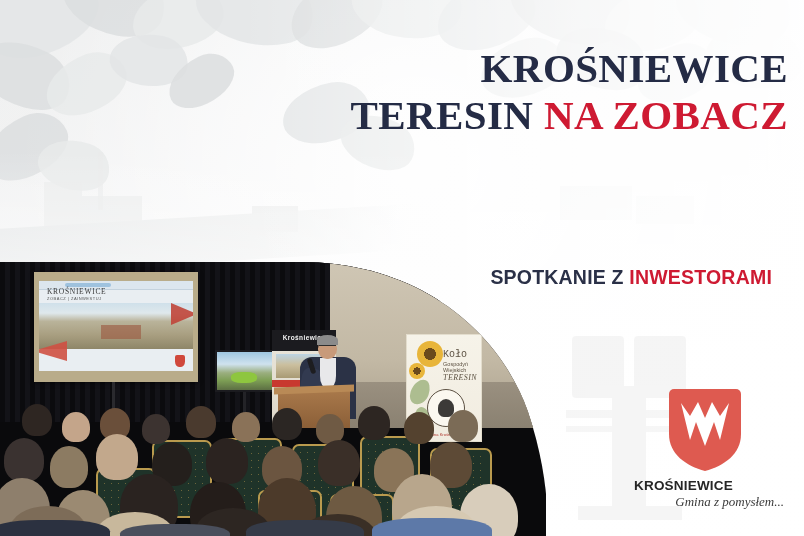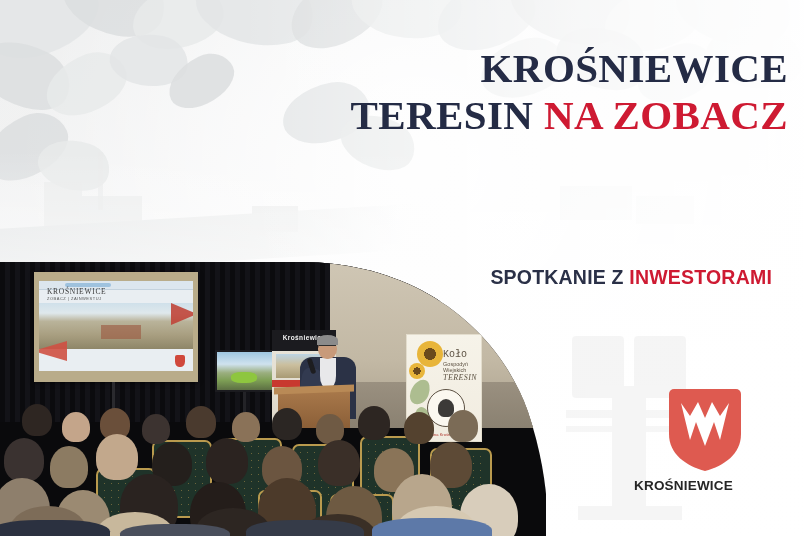--- a/index.html
+++ b/index.html
@@ -560,15 +560,16 @@
 
     </div>
   </div>
 
   <div class="logo-block">
     <svg class="crest" width="78" height="84" viewBox="0 0 78 84">
       <path d="M3 6 A5 5 0 0 1 8 1 L70 1 A5 5 0 0 1 75 6 L75 46 C75 66 58 78 39 83 C20 78 3 66 3 46 Z" fill="#de5a50"></path>
       <path d="M15 15 L24 52 L30 34 L39 58 L48 34 L54 52 L63 15 L54 28 L46 14 L39 30 L32 14 L24 28 Z" fill="#ffffff"></path>
     </svg>
     <div class="logo-name">KROŚNIEWICE</div>
+    <div class="logo-tagline">Gmina z pomysłem...</div>
   </div>
 
 </div>
 
 </body></html>

